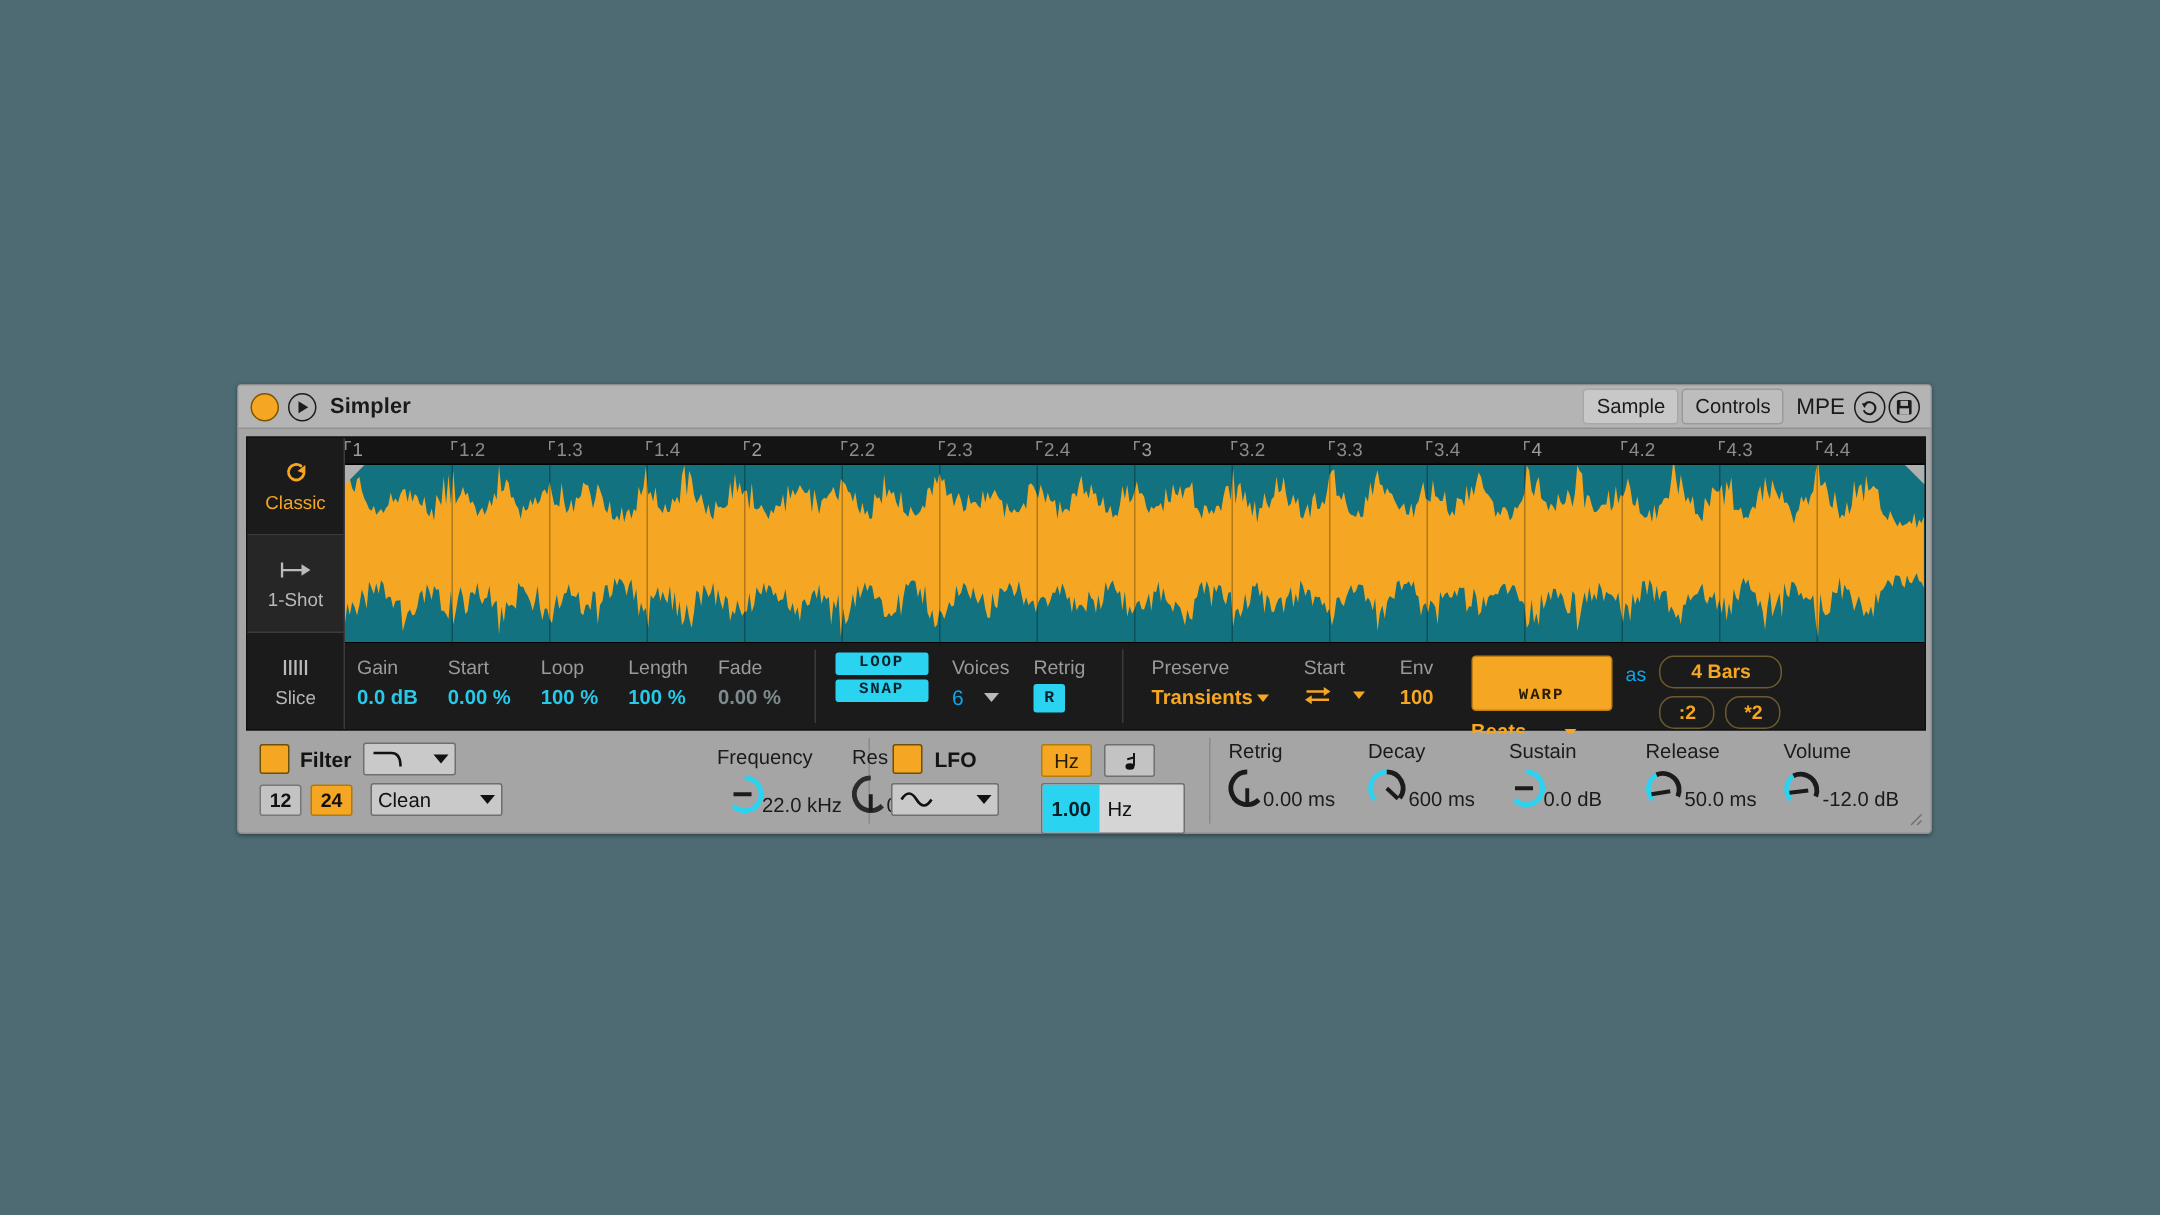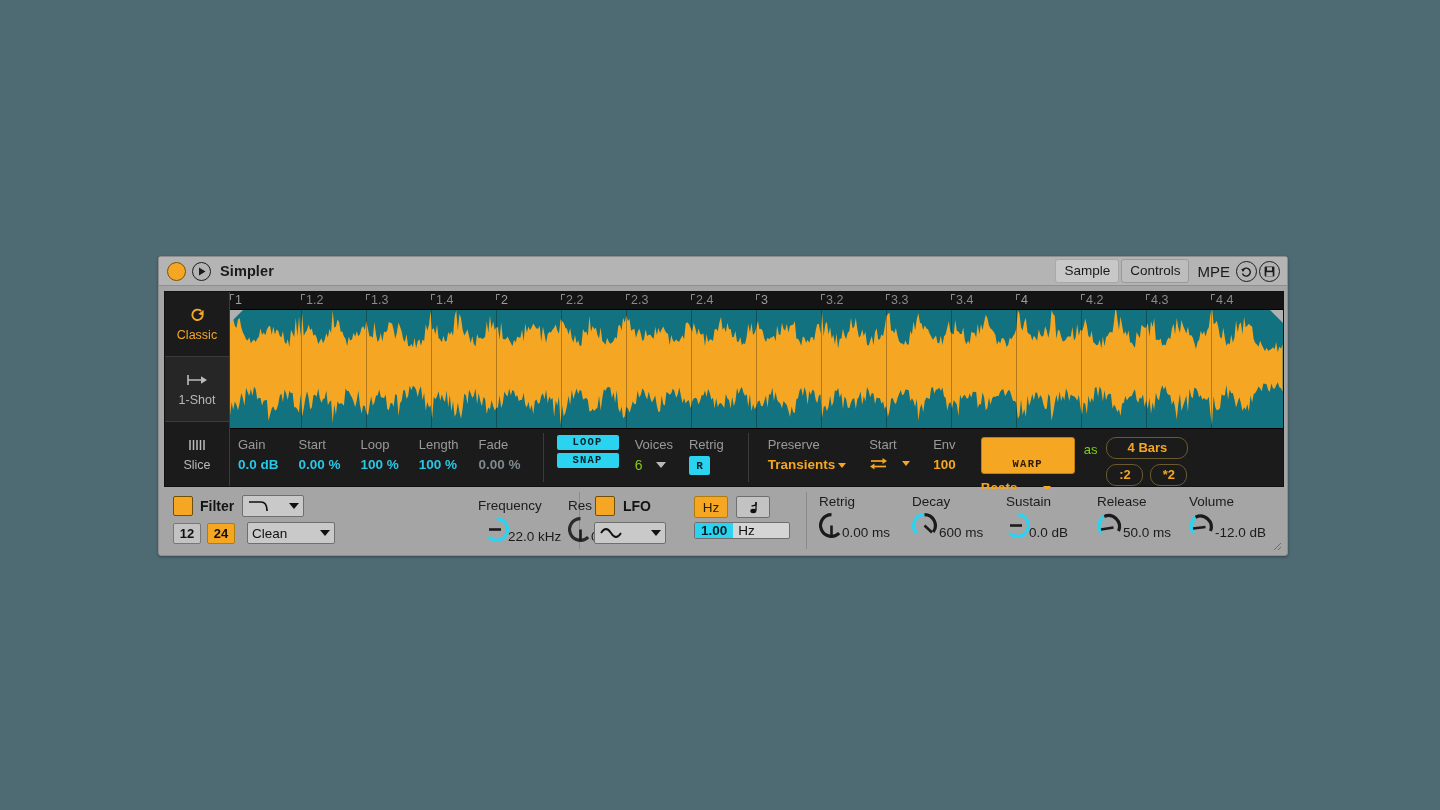--- a/index.html
+++ b/index.html
@@ -105,21 +105,21 @@
     position:relative;
   }
   .pgroup{display:flex;align-items:flex-start;padding-top:6px;}
   .psep{width:1px;background:#3b3b3b;margin:4px 0;}
   .pcell{display:flex;flex-direction:column;padding:0 0 0 0;}
   .plabel{font-size:13px;color:#9a9a9a;line-height:19px;white-space:nowrap;}
   .pval{font-size:13.5px;line-height:22px;white-space:nowrap;}
   .cyan{color:#27c8e8;font-weight:bold;}
   .cyan-dim{color:#7e8a8e;font-weight:bold;}
   .orange{color:#f5a623;font-weight:bold;}
-  .grey{color:#84cc16;}
+  .grey{color:#0ea5e9;}
 
   .toggle-cyan{
     display:inline-block;background:#2ad4f0;color:#07222a;
     font-size:10.5px;font-weight:bold;letter-spacing:1.2px;
     padding:1px 0 2px;width:62px;text-align:center;border-radius:2px;
     font-family:"Liberation Mono", monospace;
   }
   .retrig-btn{
     width:21px;height:19px;background:#2ad4f0;color:#07222a;
     font-size:11px;font-weight:bold;display:flex;align-items:center;justify-content:center;
@@ -175,21 +175,21 @@
   .dd .ar{width:0;height:0;border-left:5px solid transparent;border-right:5px solid transparent;border-top:6px solid #111;}
   .knoblbl{font-size:13.5px;color:#1b1b1b;white-space:nowrap;}
   .knobval{font-size:13.5px;color:#1b1b1b;white-space:nowrap;}
   .tabbtn{
     height:22px;min-width:34px;border:1px solid #6f6f6f;border-radius:2px;
     background:#c3c3c3;display:flex;align-items:center;justify-content:center;
     font-size:13.5px;color:#111;box-sizing:border-box;padding:0 7px;
   }
   .tabbtn.on{background:#f5a623;border-color:#b07d0c;color:#2a1c00;}
   .ratefield{
-    height:17px;border:1px solid #6f6f6f;border-radius:2px;display:flex;
+    height:34px;border:1px solid #6f6f6f;border-radius:2px;display:flex;
     align-items:center;background:#d5d5d5;box-sizing:border-box;overflow:hidden;
     font-size:13.5px;color:#111;
   }
   .ratefield .num{background:#2ad4f0;color:#062029;padding:0 6px;height:100%;display:flex;align-items:center;font-weight:bold;}
   .ratefield .unit{padding:0 5px;color:#111;}
   .resize-grip{
     position:absolute;right:2px;bottom:1px;width:9px;height:9px;
   }
 </style>
 </head>

